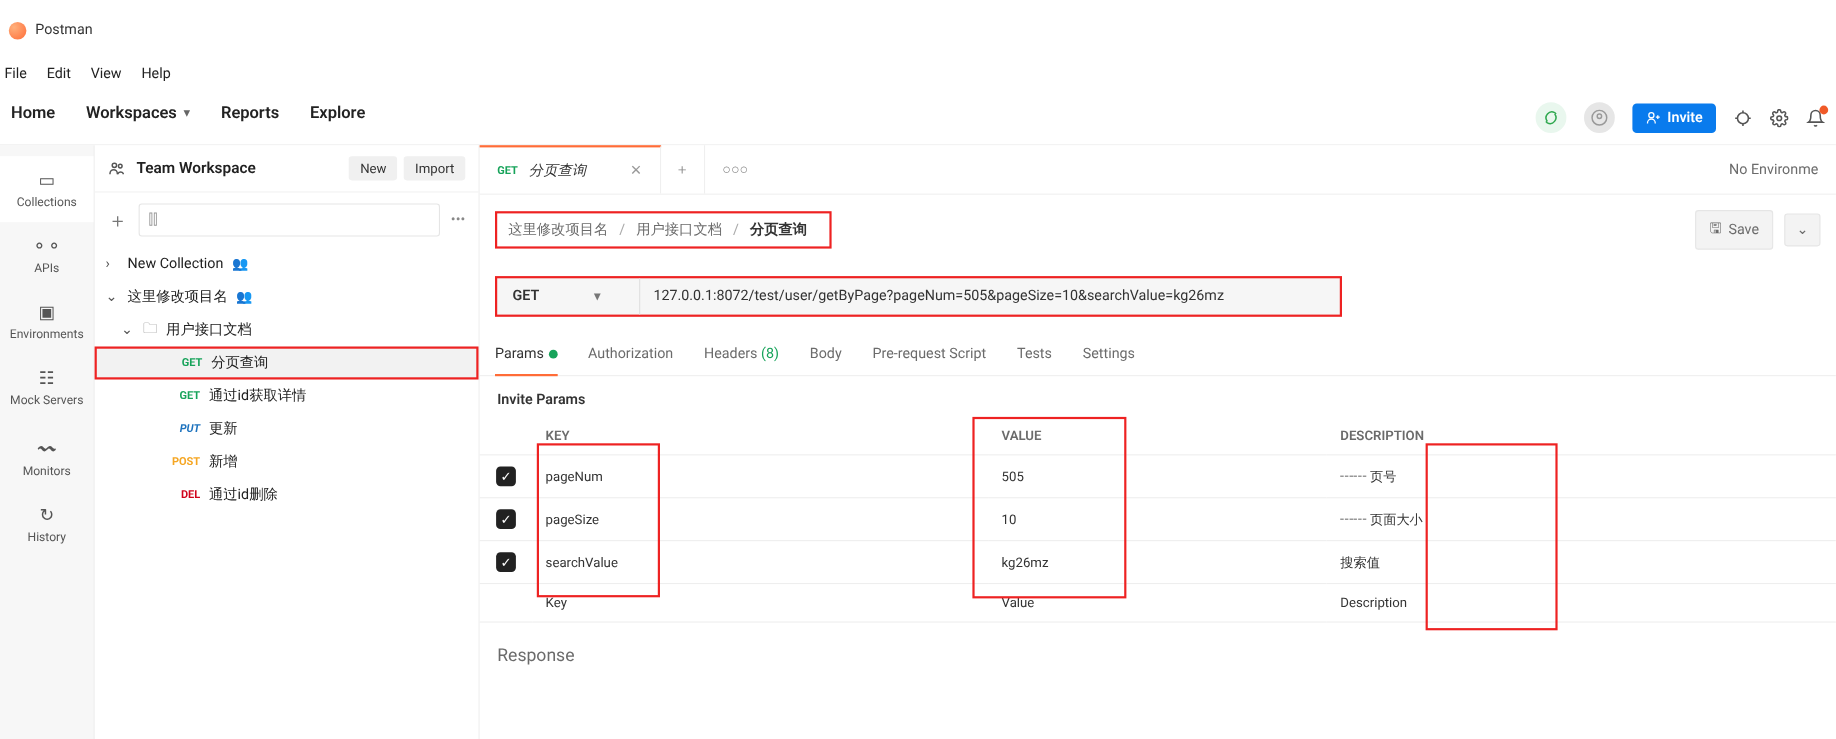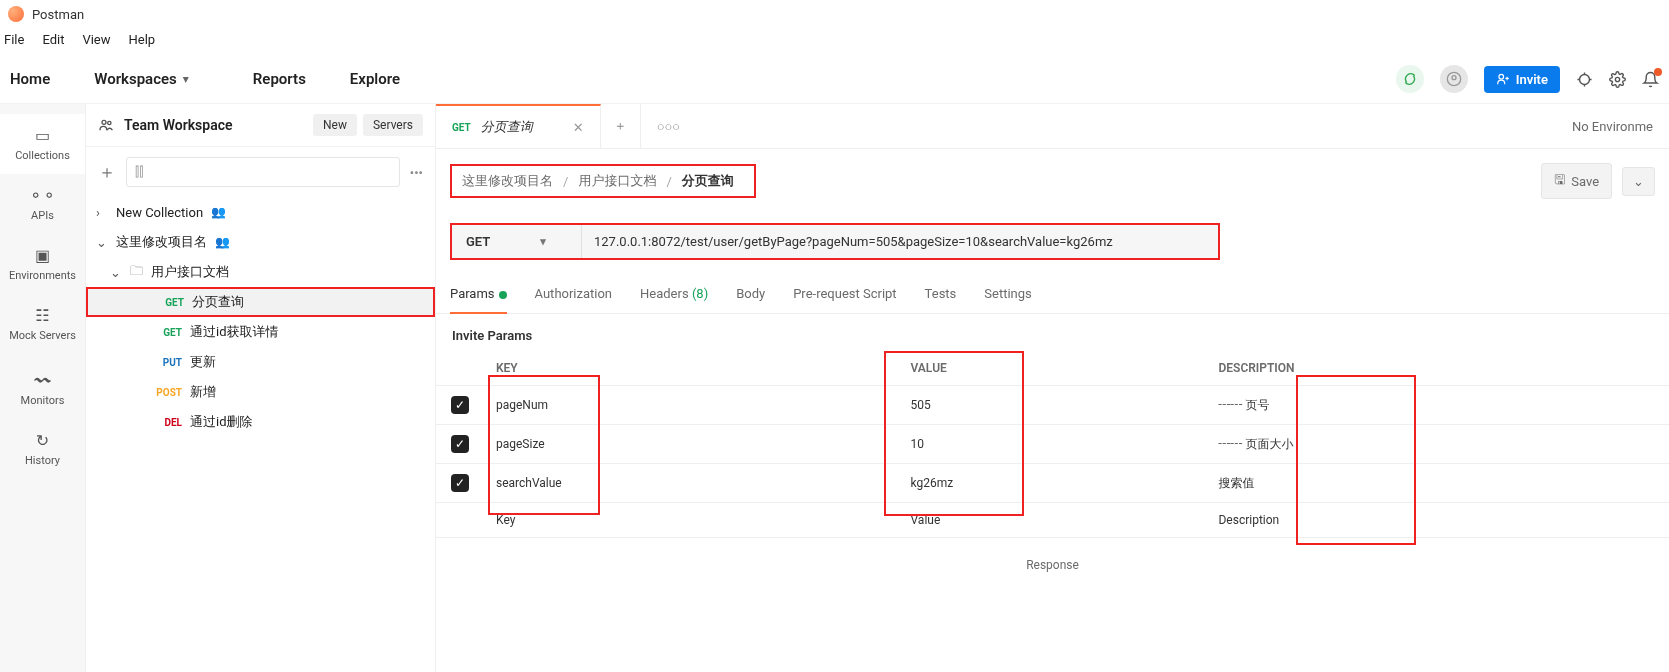--- a/index.html
+++ b/index.html
@@ -1,28 +1,28 @@
 <!DOCTYPE html>
 <html><head>
 <meta charset="utf-8">
 <style>
 * { margin: 0; padding: 0; box-sizing: border-box; font-family: -apple-system, "Segoe UI", Roboto, Arial, sans-serif; }
 body { background: #fff; color: #212121; font-size: 13px; width: 1669px; height: 672px; overflow: hidden; display: flex; flex-direction: column; }
 
 
-.titlebar { display: flex; align-items: flex-end; gap: 8px; padding: 6px 8px; }
+.titlebar { display: flex; align-items: flex-start; gap: 8px; padding: 20px 8px; }
 .titlebar .logo-circle { width: 16px; height: 16px; border-radius: 50%; background: radial-gradient(circle at 30% 30%, #ffb07c, #ff6c37); }
 .titlebar .appname { font-size: 13px; color: #333; }
 
 
 .menubar { display: flex; gap: 18px; padding: 4px 4px 12px 4px; }
 .menubar span { font-size: 13px; color: #222; text-align: right; }
 
 
-.topnav { display: flex; align-items: center; padding: 6px 10px 10px 10px; gap: 44px; position: relative; border-bottom: 1px solid #f2f2f2; }
+.topnav { display: flex; align-items: flex-start; padding: 6px 10px 10px 10px; gap: 28px; position: relative; border-bottom: 1px solid #f2f2f2; }
 .topnav .nav-label { font-size: 15px; font-weight: 600; color: #222; }
 .topnav .workspaces { display: flex; align-items: center; gap: 6px; }
 .topnav .chevron { font-size: 12px; color: #666; }
 .topnav .spacer { flex: 1; }
 .topnav .searchbar { width: 420px; height: 38px; background: #f2f2f2; border-radius: 4px; display: flex; align-items: center; gap: 14px; padding: 0 14px; margin-right:40px; }
 .topnav .search-icon { color: #666; }
 .topnav .search-ph { color: #6b6b6b; font-size: 14px; }
 .topnav .right-icons { display: flex; align-items: center; gap: 16px; }
 .topnav .icon-circle { width: 28px; height: 28px; border-radius: 50%; display: flex; align-items: center; justify-content: center; }
 .topnav .sync-circle { background: #e9f7ee; color: #28a745; }
@@ -55,21 +55,21 @@
 .filter-row .dots { color:#888; }
 
 .tree { font-size:13px; }
 .tree .row { display:flex; align-items:center; min-height:30px; padding:2px 10px; gap:8px; }
 .tree .caret { width:12px; color:#555; }
 .tree .folder-ic { color:#888; }
 .tree .ind1 { padding-left: 24px; }
 .tree .ind3 { padding-left: 68px; }
 .tree .method { font-size:10px; font-weight:700; width:28px; text-align:right; }
 .m-get { color: #17a35a; }
-.m-put { color: #1e73be; }
+.m-put { color: #1e73be; font-style: italic; }
 .m-post { color: #f5a623; }
 .m-del { color: #d0021b; }
 .tree .row.active { background:#f2f2f2; }
 .tree .people-ic { color: #888; font-size: 12px; }
 .redbox { border:2px solid #e22; }
 
 
 .content { flex:1; display:flex; flex-direction:column; }
 .tabs-row { display:flex; align-items:center; height:45px; border-bottom:1px solid #efefef; position:relative; }
 .tab { height:100%; display:flex; align-items:center; padding:0 16px; gap:10px; position:relative; border-right:1px solid #efefef; }
@@ -108,21 +108,21 @@
 .ptable { width:100%; border-collapse:collapse; }
 .ptable th, .ptable td { text-align:left; font-size:12px; padding:10px 12px; border-bottom:1px solid #eee; }
 .ptable th { color:#6b6b6b; font-weight:600; }
 .ptable td { color:#333; }
 .ptable .chk-col { width:48px; text-align:center;}
 .chk { display:inline-block; width:18px; height:18px; border-radius:4px; background:#222; color:#fff; font-size:12px; line-height:18px; text-align:center; }
 .ph { color:#999; }
 .rb-overlay { position:relative; }
 .overlay-box { position:absolute; border:2px solid #e22; pointer-events:none; }
 
-.response-sec { padding: 20px 16px 0 16px; color:#6b6b6b; font-size:12px;text-align:center; }
+.response-sec { padding: 20px 16px 0 16px; color:#6b6b6b; font-size:16px; }
 
 svg { display:block; }
 </style>
 </head>
 <body>
 
 <div class="titlebar">
   <div class="logo-circle"></div>
   <span class="appname">Postman</span>
 </div>
@@ -133,21 +133,21 @@
   <span>View</span>
   <span>Help</span>
 </div>
 
 <div class="topnav">
   <span class="nav-label">Home</span>
   <div class="workspaces">
     <span class="nav-label">Workspaces</span>
     <span class="chevron">▾</span>
   </div>
-  <span class="nav-label" style="margin-left:20px;">Reports</span>
+  <span class="nav-label" style="">Reports</span>
   <span class="nav-label">Explore</span>
   <div class="spacer"></div>
   <div class="right-icons">
     <div class="icon-circle sync-circle">
       <svg width="16" height="16" viewBox="0 0 24 24" fill="none" stroke="#2fa84f" stroke-width="2">
           <path d="M7 17a8 8 0 0 1 10-12l2 2"></path>
           <path d="M17 7a8 8 0 0 1-10 12l-2-2"></path>
         </svg>
     </div>
     <div class="icon-circle avatar-circle">
@@ -204,21 +204,21 @@
         <svg width="16" height="16" viewBox="0 0 24 24" fill="none" stroke="#555" stroke-width="2">
             <circle cx="9" cy="8" r="3"></circle>
             <circle cx="17" cy="9" r="2.5"></circle>
             <path d="M3 20v-1a5 5 0 0 1 10 0v1"></path>
             <path d="M14 20v-1a4 4 0 0 1 7 0v1"></path>
           </svg>
       </span>
       <span class="ws-name">Team Workspace</span>
       <div class="actions">
         <span class="abtn">New</span>
-        <span class="abtn">Servers</span>
+        <span class="abtn">Import</span>
       </div>
     </div>
     <div class="filter-row">
       <span class="plus">＋</span>
       <div class="filter-box">
           <span>⫿⫿</span>
         </div>
       <span class="dots">•••</span>
     </div>
     <div class="tree">

